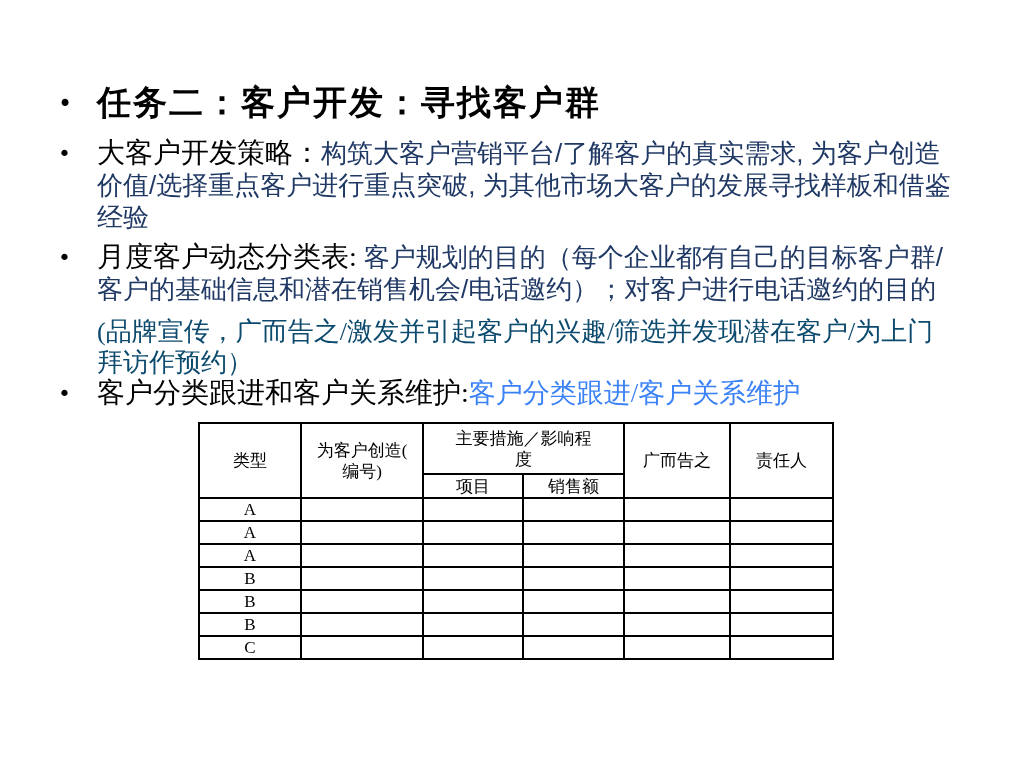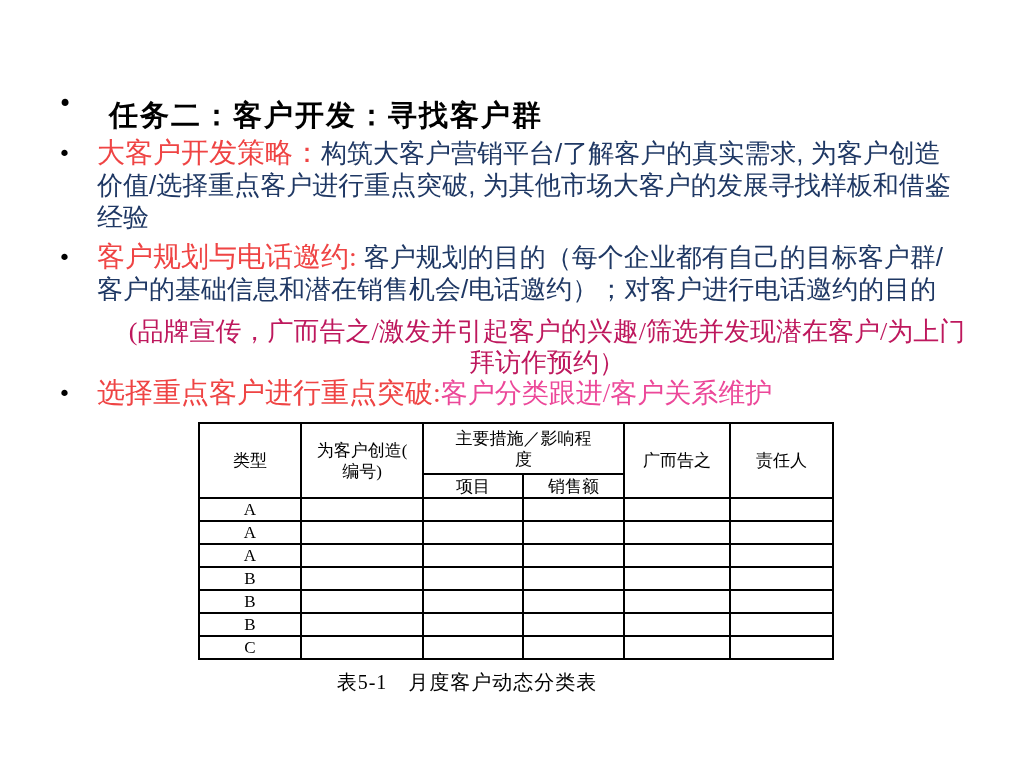--- a/index.html
+++ b/index.html
@@ -33,60 +33,59 @@
     width: 42px;
     font-size: 22px;
     line-height: 34px;
     padding-left: 3px;
     box-sizing: border-box;
     font-family: "DejaVu Sans", sans-serif;
   }
   .title-row { top: 84px; }
   .title-row .dot { font-size: 24px; line-height: 40px; }
   .page-title {
-    margin: 12px;
-    font-size: 29px;
+    margin: 0;
+    font-size: 34px;
     font-weight: bold;
     letter-spacing: 2px;
     line-height: 38px;
     font-family: "Liberation Serif", serif;
     white-space: nowrap;
   }
 
   .b2 { top: 137px; }
   .b3 { top: 241px; }
   .b4 { top: 377px; }
 
   .btext {
     margin: 0;
     width: 900px;
     font-size: 28px;
     line-height: 31px;
     white-space: pre-wrap;
     word-break: break-all;
   }
   .lead {
-    color: #ef4444;
+    color: #000000;
     font-family: "Liberation Serif", serif;
   }
   .hl {
     color: #1f3864;
     font-size: 26px;
     font-family: "Liberation Sans", sans-serif;
   }
   .hl2 {
     display: block;
     margin-top: 11px;
-    color: #be185d;
+    color: #0c4a6e;
     font-size: 26px;
     font-family: "Liberation Serif", serif;
-    text-align: center;
   }
   .hl-bright {
-    color: #ec4899;
+    color: #3b82f6;
     font-size: 27px;
     font-family: "Liberation Serif", serif;
     text-align: right;
   }
 
   
   .table-wrap {
     position: absolute;
     left: 198px;
     top: 422px;
@@ -132,28 +131,28 @@
 
   <div class="row b2">
     <span class="dot">•</span>
     <p class="btext"><span class="lead">大客户开发策略：</span><span class="hl">构筑大客户营销平台/了解客户的真实需求, 为客户创造
 价值/选择重点客户进行重点突破, 为其他市场大客户的发展寻找样板和借鉴
 经验</span></p>
   </div>
 
   <div class="row b3">
     <span class="dot">•</span>
-    <p class="btext"><span class="lead">客户规划与电话邀约: </span><span class="hl">客户规划的目的（每个企业都有自己的目标客户群/
+    <p class="btext"><span class="lead">月度客户动态分类表: </span><span class="hl">客户规划的目的（每个企业都有自己的目标客户群/
 客户的基础信息和潜在销售机会/电话邀约）；对客户进行电话邀约的目的</span><span class="hl2">(品牌宣传，广而告之/激发并引起客户的兴趣/筛选并发现潜在客户/为上门
 拜访作预约）</span></p>
   </div>
 
   <div class="row b4">
     <span class="dot">•</span>
-    <p class="btext"><span class="lead">选择重点客户进行重点突破:</span><span class="hl hl-bright">客户分类跟进/客户关系维护</span></p>
+    <p class="btext"><span class="lead">客户分类跟进和客户关系维护:</span><span class="hl hl-bright">客户分类跟进/客户关系维护</span></p>
   </div>
 
   <div class="table-wrap">
     <table class="cls">
       <colgroup>
         <col style="width:102px">
         <col style="width:122px">
         <col style="width:100px">
         <col style="width:101px">
         <col style="width:106px">
@@ -224,16 +223,15 @@
       <tr class="body-row">
         <td>C</td>
         <td></td>
         <td></td>
         <td></td>
         <td></td>
         <td></td>
       </tr>
     </tbody>
       </table>
-    <div class="caption">表5-1　月度客户动态分类表</div>
   </div>
 
 </div>
 
 </body></html>

